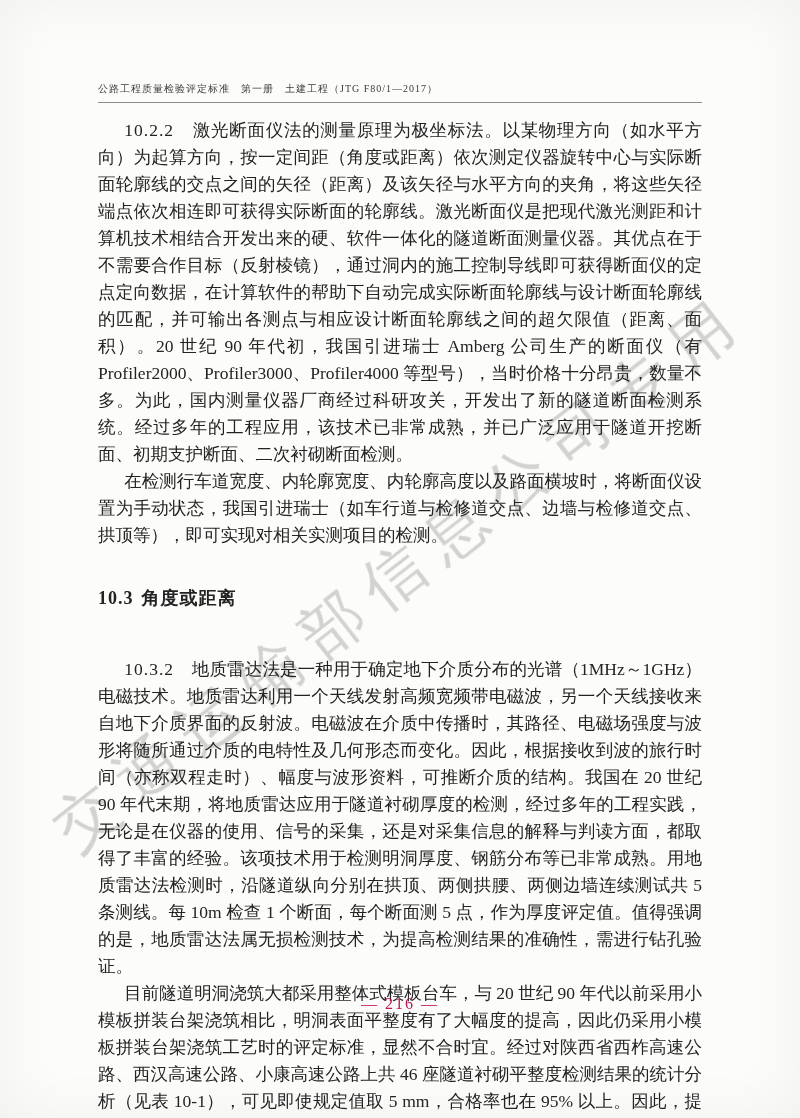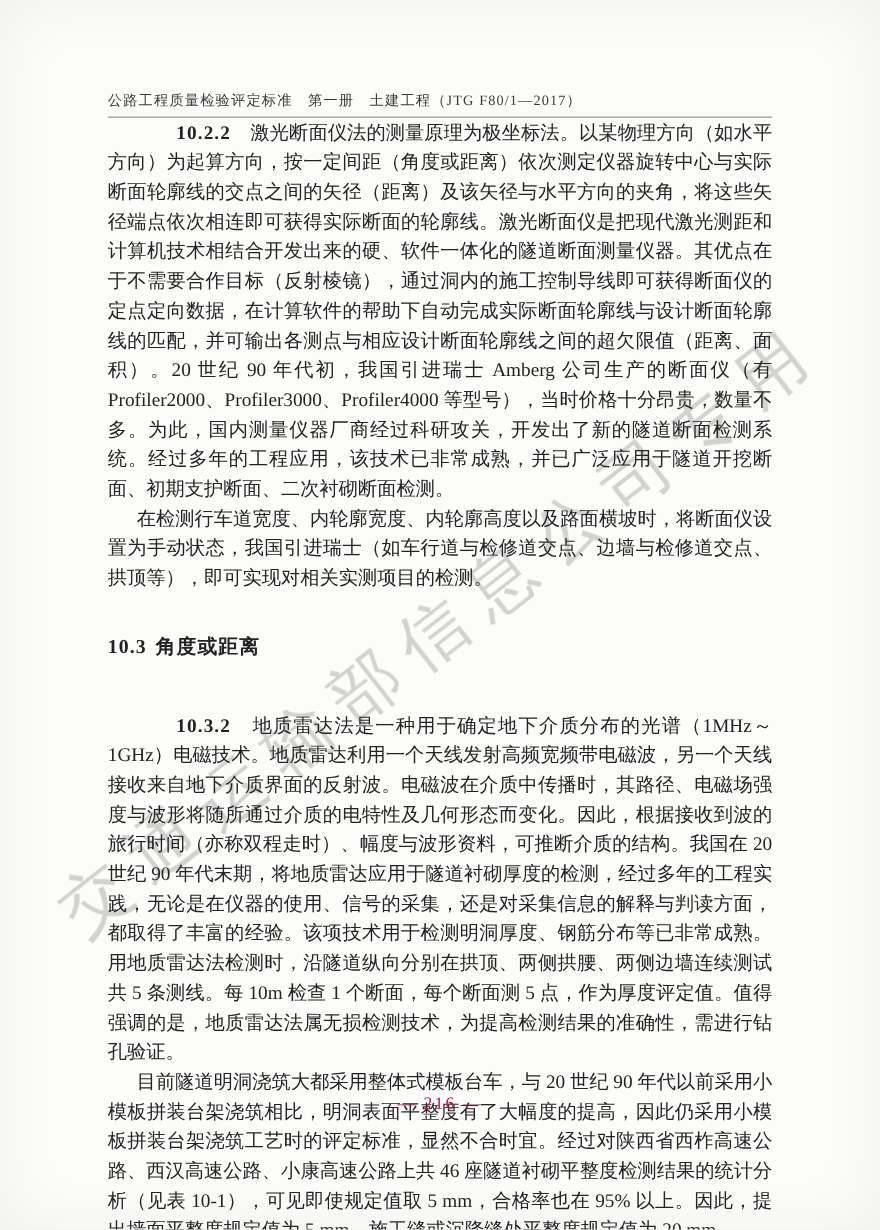--- a/index.html
+++ b/index.html
@@ -36,41 +36,41 @@
     pointer-events:none;
   }
   .content{
     position:relative;
     z-index:1;
     padding:82px 98px 0 98px;
     color:#232323;
     filter:blur(0.25px);
   }
   .running-header{
-    font-size:13px;
+    font-size:10px;
     color:#3a3a3a;
     letter-spacing:1px;
     padding-bottom:6px;
     border-bottom:1.5px solid #8a8a8a;
+    margin-bottom:14px;
     white-space:nowrap;
   }
   .body-text{
     font-size:17.5px;
     line-height:27px;
     text-align:justify;
     text-justify:inter-ideograph;
   }
   p.para{
     margin:0;
     text-indent:1.5em;
   }
   p.para .clause-num{
-    font-weight:bold;
+    font-weight:normal;
     letter-spacing:1px;
-    margin-left:36px;
   }
   h2.section-heading{
     font-size:18px;
     font-weight:bold;
     margin:36px 0 44px 0;
     text-indent:0;
     letter-spacing:1px;
   }
   h2.section-heading .heading-num{margin-right:8px;}
   .footer{

